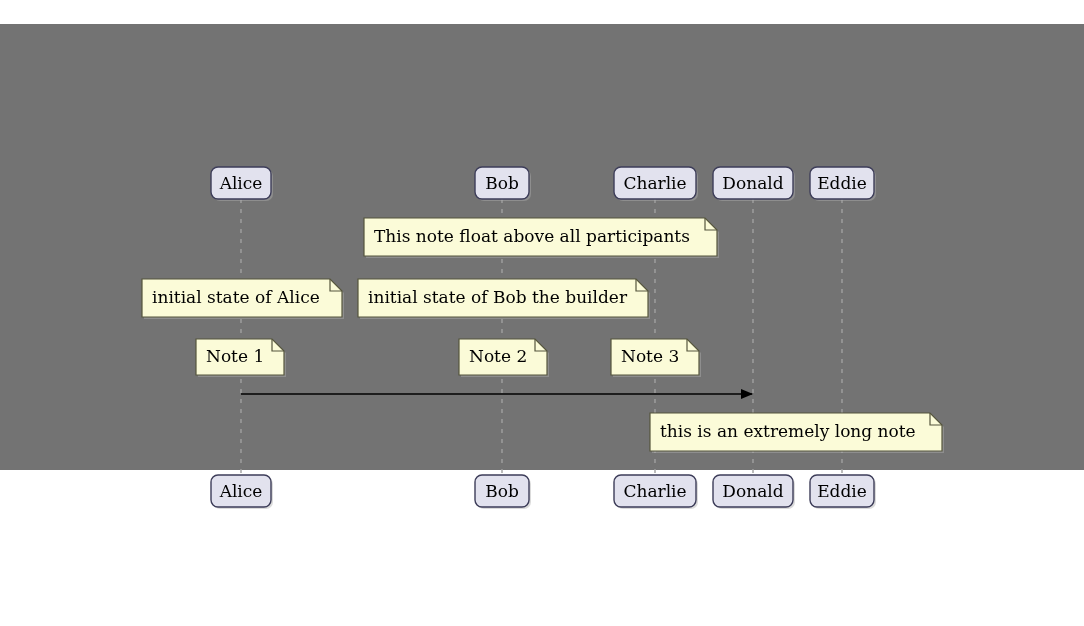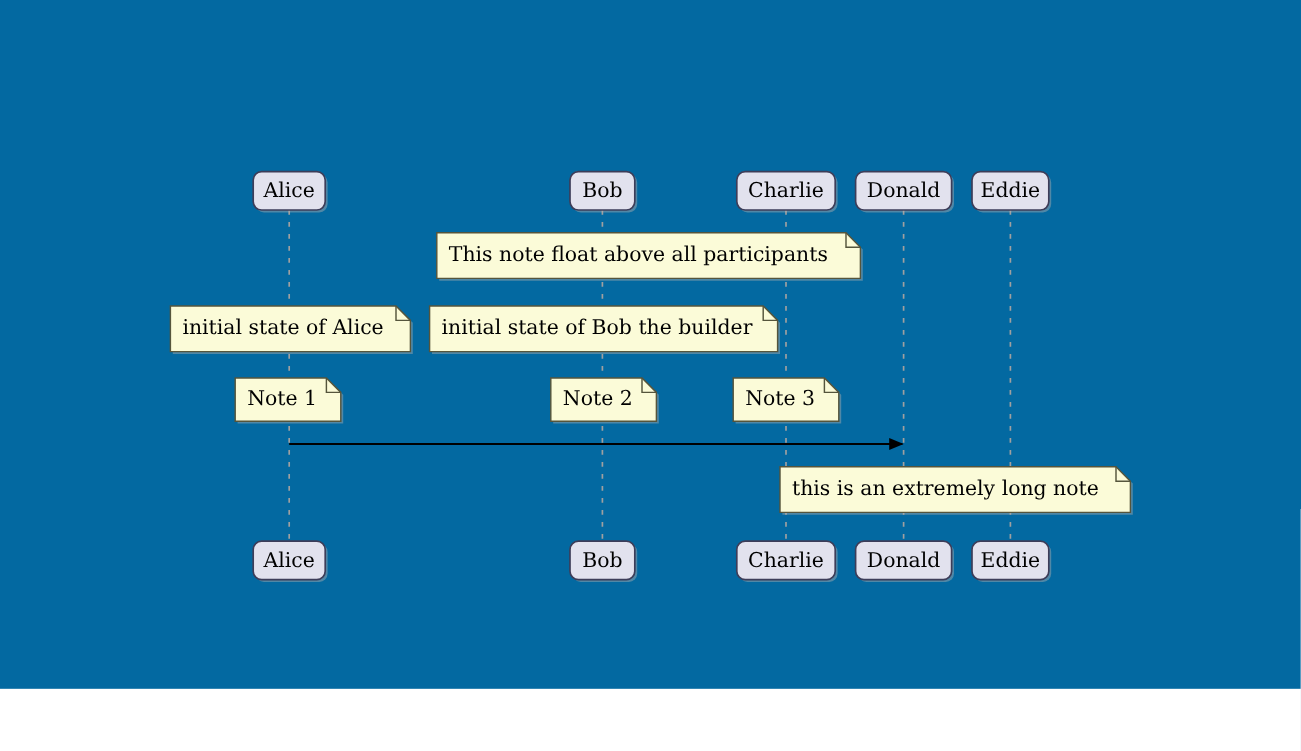--- a/index.html
+++ b/index.html
@@ -9,22 +9,23 @@
   }
   body {
     width: 1084px;
     height: 626px;
     font-family: "DejaVu Serif", "Liberation Serif", serif;
     overflow: hidden;
   }
   #diagram-root {
     position: relative;
     width: 1084px;
-    height: 574px;
-    background: #0369a1;
+    height: 446px;
+    background: #737373;
+    margin-top: 24px;
   }
   #diagram-svg {
     position: absolute;
     left: 0;
     top: 0;
     width: 1084px;
     height: 626px;
     display: block;
   }
   .participant-label,

